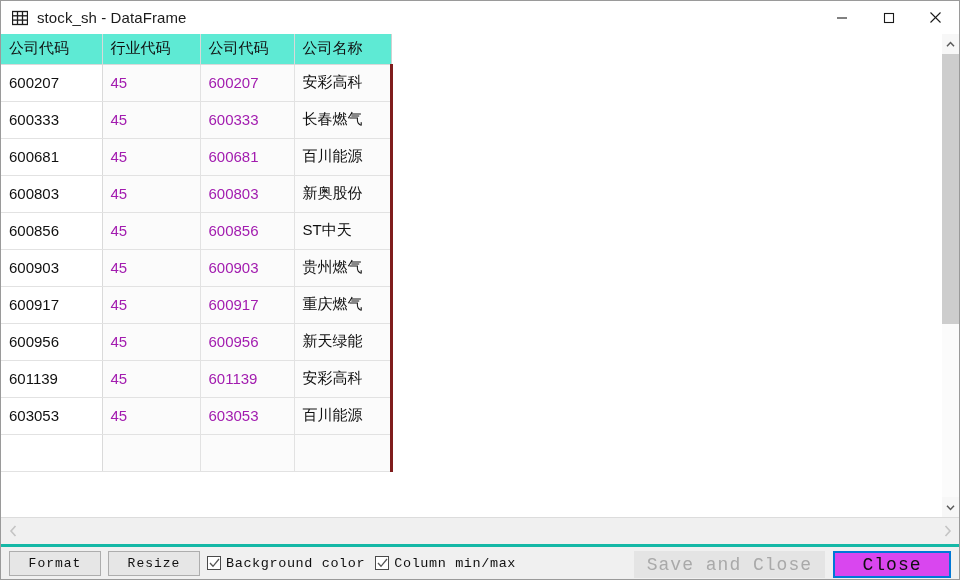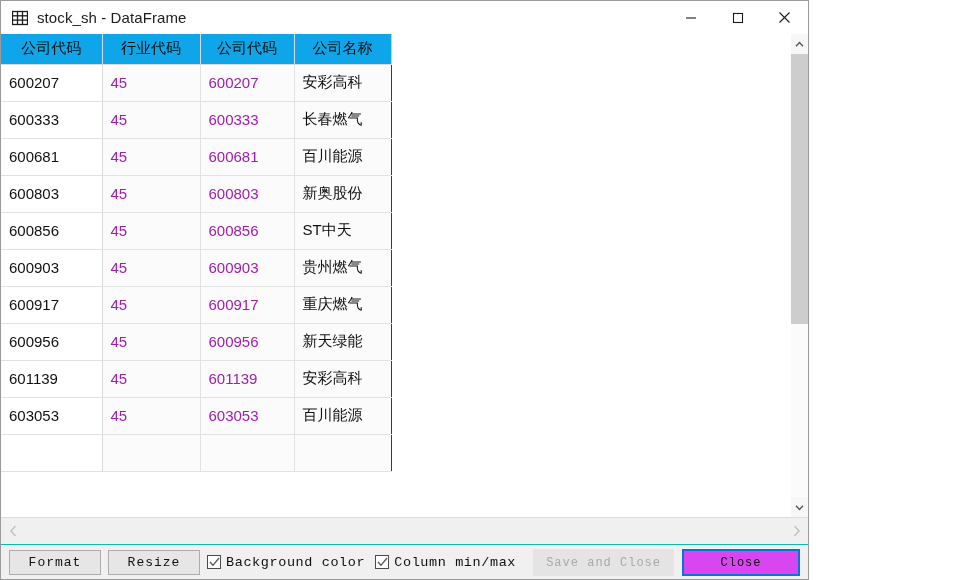--- a/index.html
+++ b/index.html
@@ -10,21 +10,21 @@
   body {
     width: 963px;
     height: 580px;
     overflow: hidden;
     font-family: "Liberation Sans", sans-serif;
     -webkit-font-smoothing: antialiased;
   }
 
   #window {
     position: relative;
-    width: 809px;
+    width: 960px;
     height: 580px;
     box-sizing: border-box;
     border: 1px solid #9a9a9a;
     background: #ffffff;
     display: flex;
     flex-direction: column;
     overflow: hidden;
   }
 
   
@@ -102,23 +102,23 @@
     color: #101010;
     font-family: "Liberation Sans", sans-serif;
     padding: 0 8px;
     height: 37px;
     box-sizing: border-box;
     white-space: nowrap;
     overflow: hidden;
   }
   table.df thead th {
     height: 30px;
-    text-align: center;
+    text-align: left;
     font-weight: normal;
-    background: #0ea5e9;
+    background: #5eead4;
     border-right: 1px solid #d9d9d9;
     border-bottom: 1px solid #d9d9d9;
     vertical-align: middle;
   }
   table.df thead th.corner {
     border-right: 1px solid #d9d9d9;
   }
   table.df thead th:last-child { border-right: 1px solid #d0d0d0; }
 
   table.df tbody td {
@@ -130,21 +130,21 @@
   table.df tbody td.idx {
     background: #ffffff;
     border-right: 1px solid #dadada;
     color: #101010;
   }
   table.df tbody td.cell {
     background: #fbfbfb;
   }
   table.df tbody td.cell.c-code { color: #a21caf; }
   table.df tbody td.cell.c-name { color: #0f0f0f; }
-  table.df tbody td:last-child { border-right: 1px solid #7f1d1d; }
+  table.df tbody td:last-child { border-right: 3px solid #7f1d1d; }
 
   .col-idx  { width: 101px; }
   .col-ind  { width: 98px; margin-top: 48px; }
   .col-code { width: 94px; }
   .col-name { width: 97px; }
 
   
   #vscroll {
     flex: 0 0 17px;
     width: 17px;
@@ -197,21 +197,21 @@
   }
 
   
   #toolbar {
     flex: 0 0 35px;
     height: 35px;
     background: #f0f0f0;
     display: flex;
     align-items: center;
     padding: 0 8px;
-    border-top: 1px solid #14b8a6;
+    border-top: 3px solid #14b8a6;
     position: relative;
     box-sizing: border-box;
   }
   .tb-btn {
     font-family: "Liberation Mono", monospace;
     font-size: 13px;
     color: #111111;
     background: #e6e6e6;
     border: 1px solid #adadad;
     height: 25px;
@@ -253,21 +253,21 @@
   #toolbar-right {
     position: absolute;
     right: 8px;
     top: 0;
     height: 35px;
     display: flex;
     align-items: center;
   }
   .tb-btn-wide {
     font-family: "Liberation Mono", monospace;
-    font-size: 12px;
+    font-size: 18px;
     height: 27px;
     min-width: 118px;
     padding: 0 12px;
     display: flex;
     align-items: center;
     justify-content: center;
     box-sizing: border-box;
     cursor: default;
     letter-spacing: 1px;
     margin-left: 8px;

